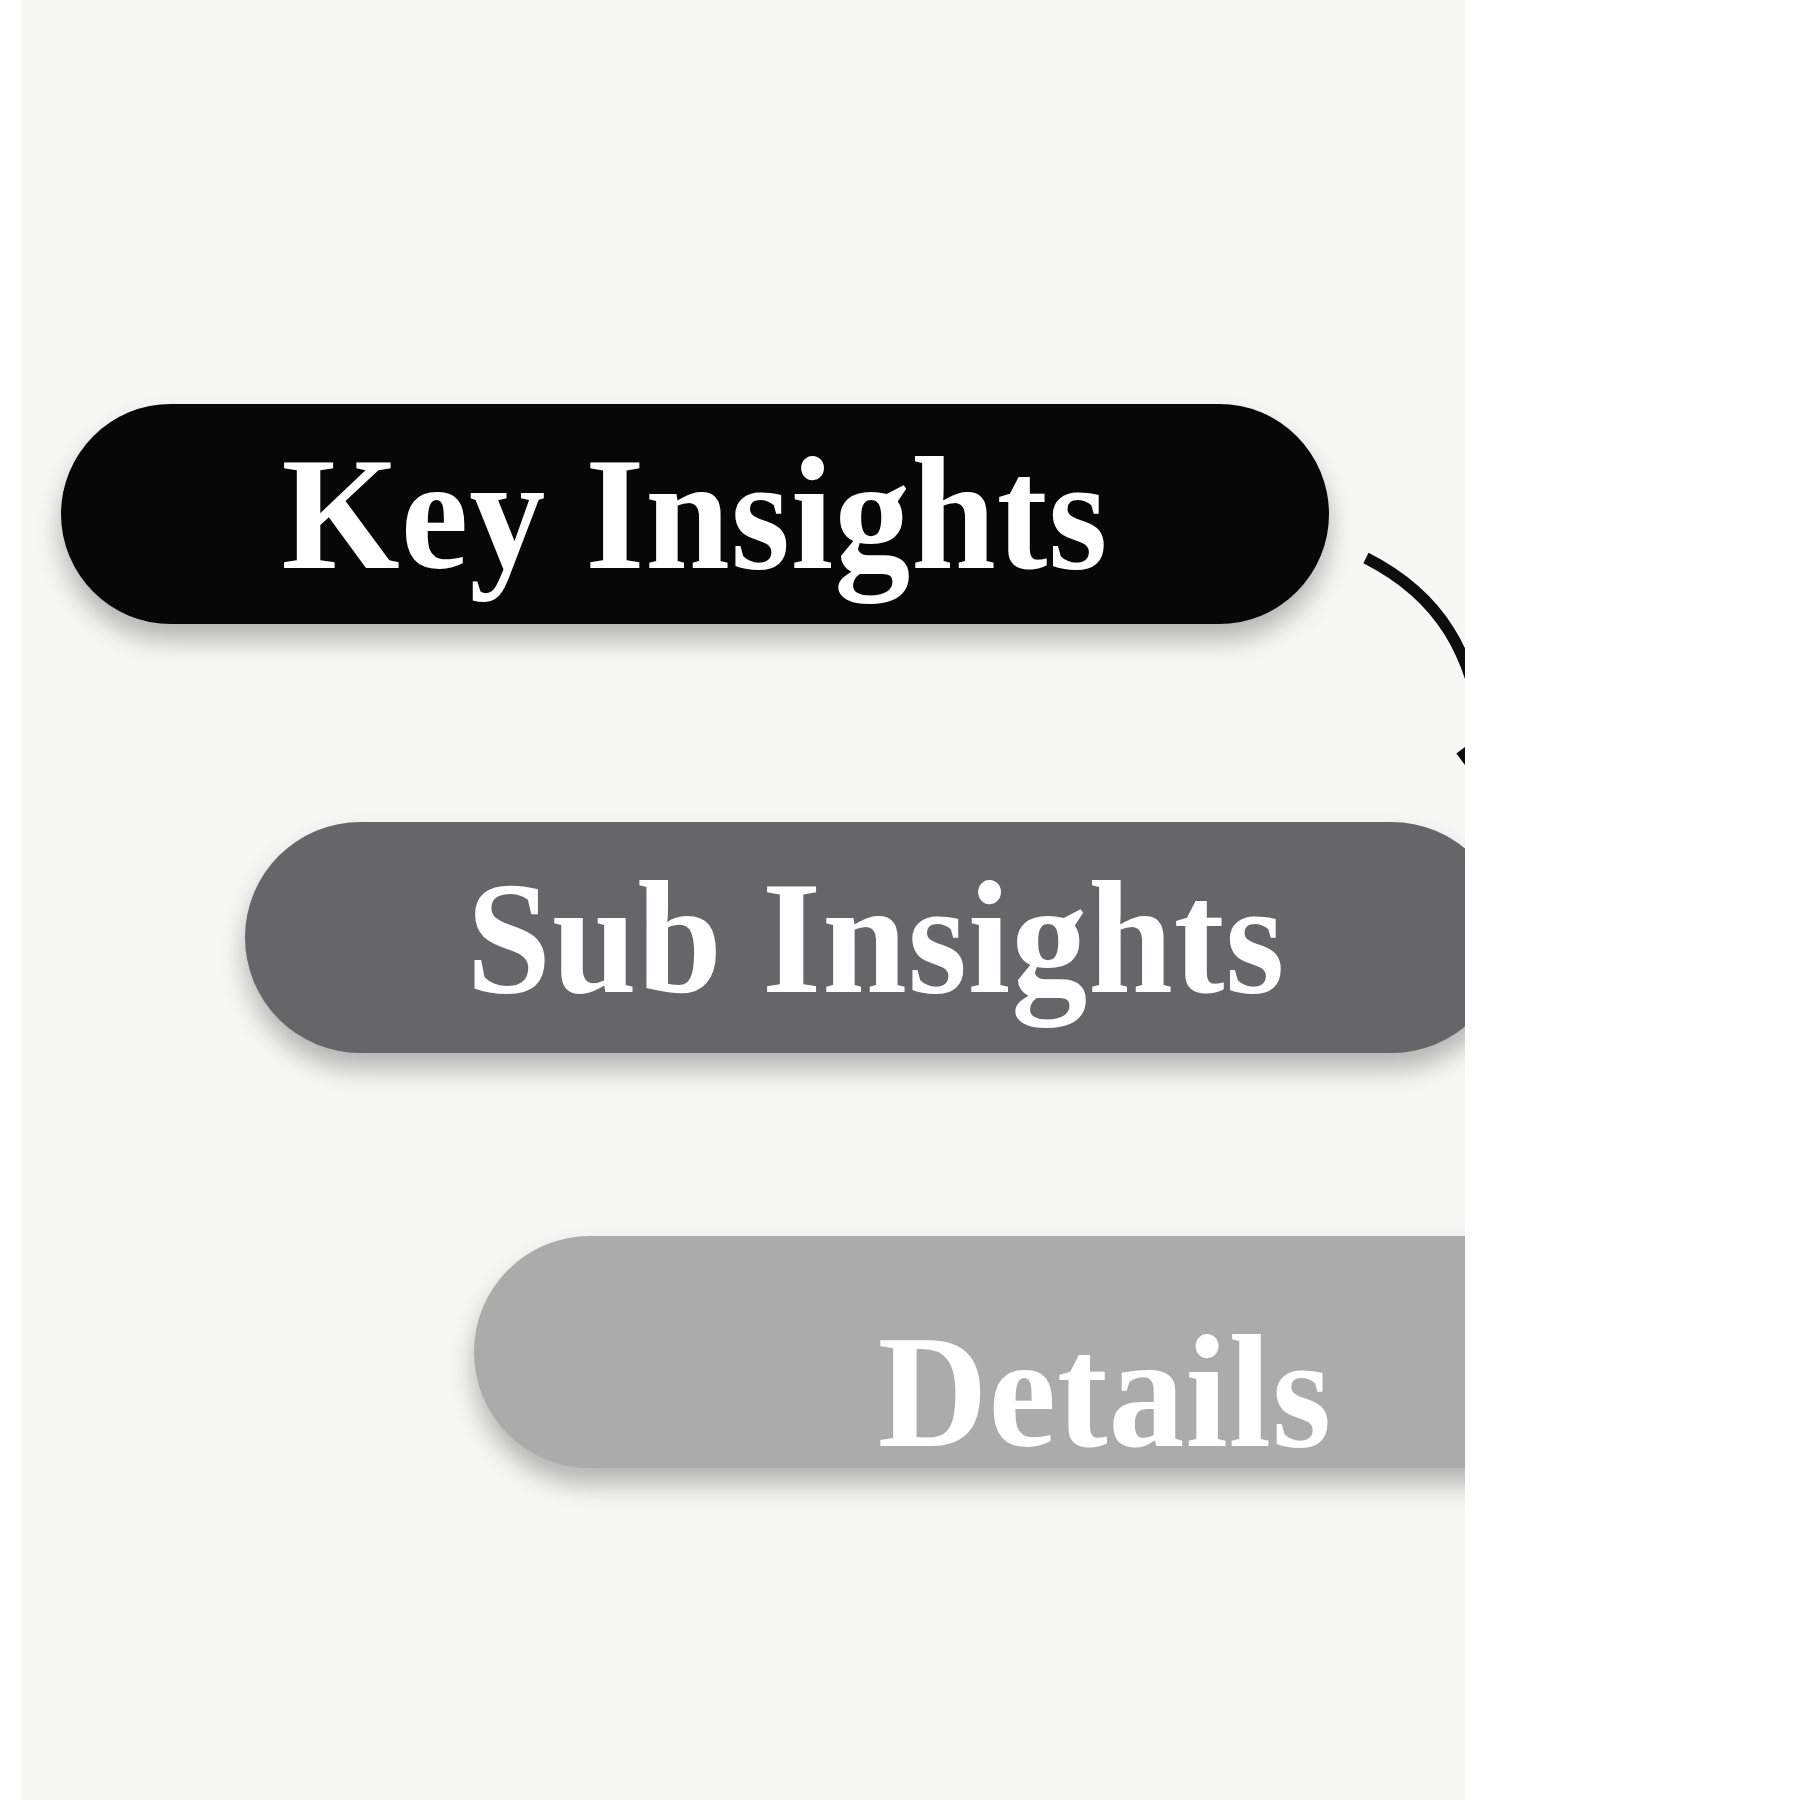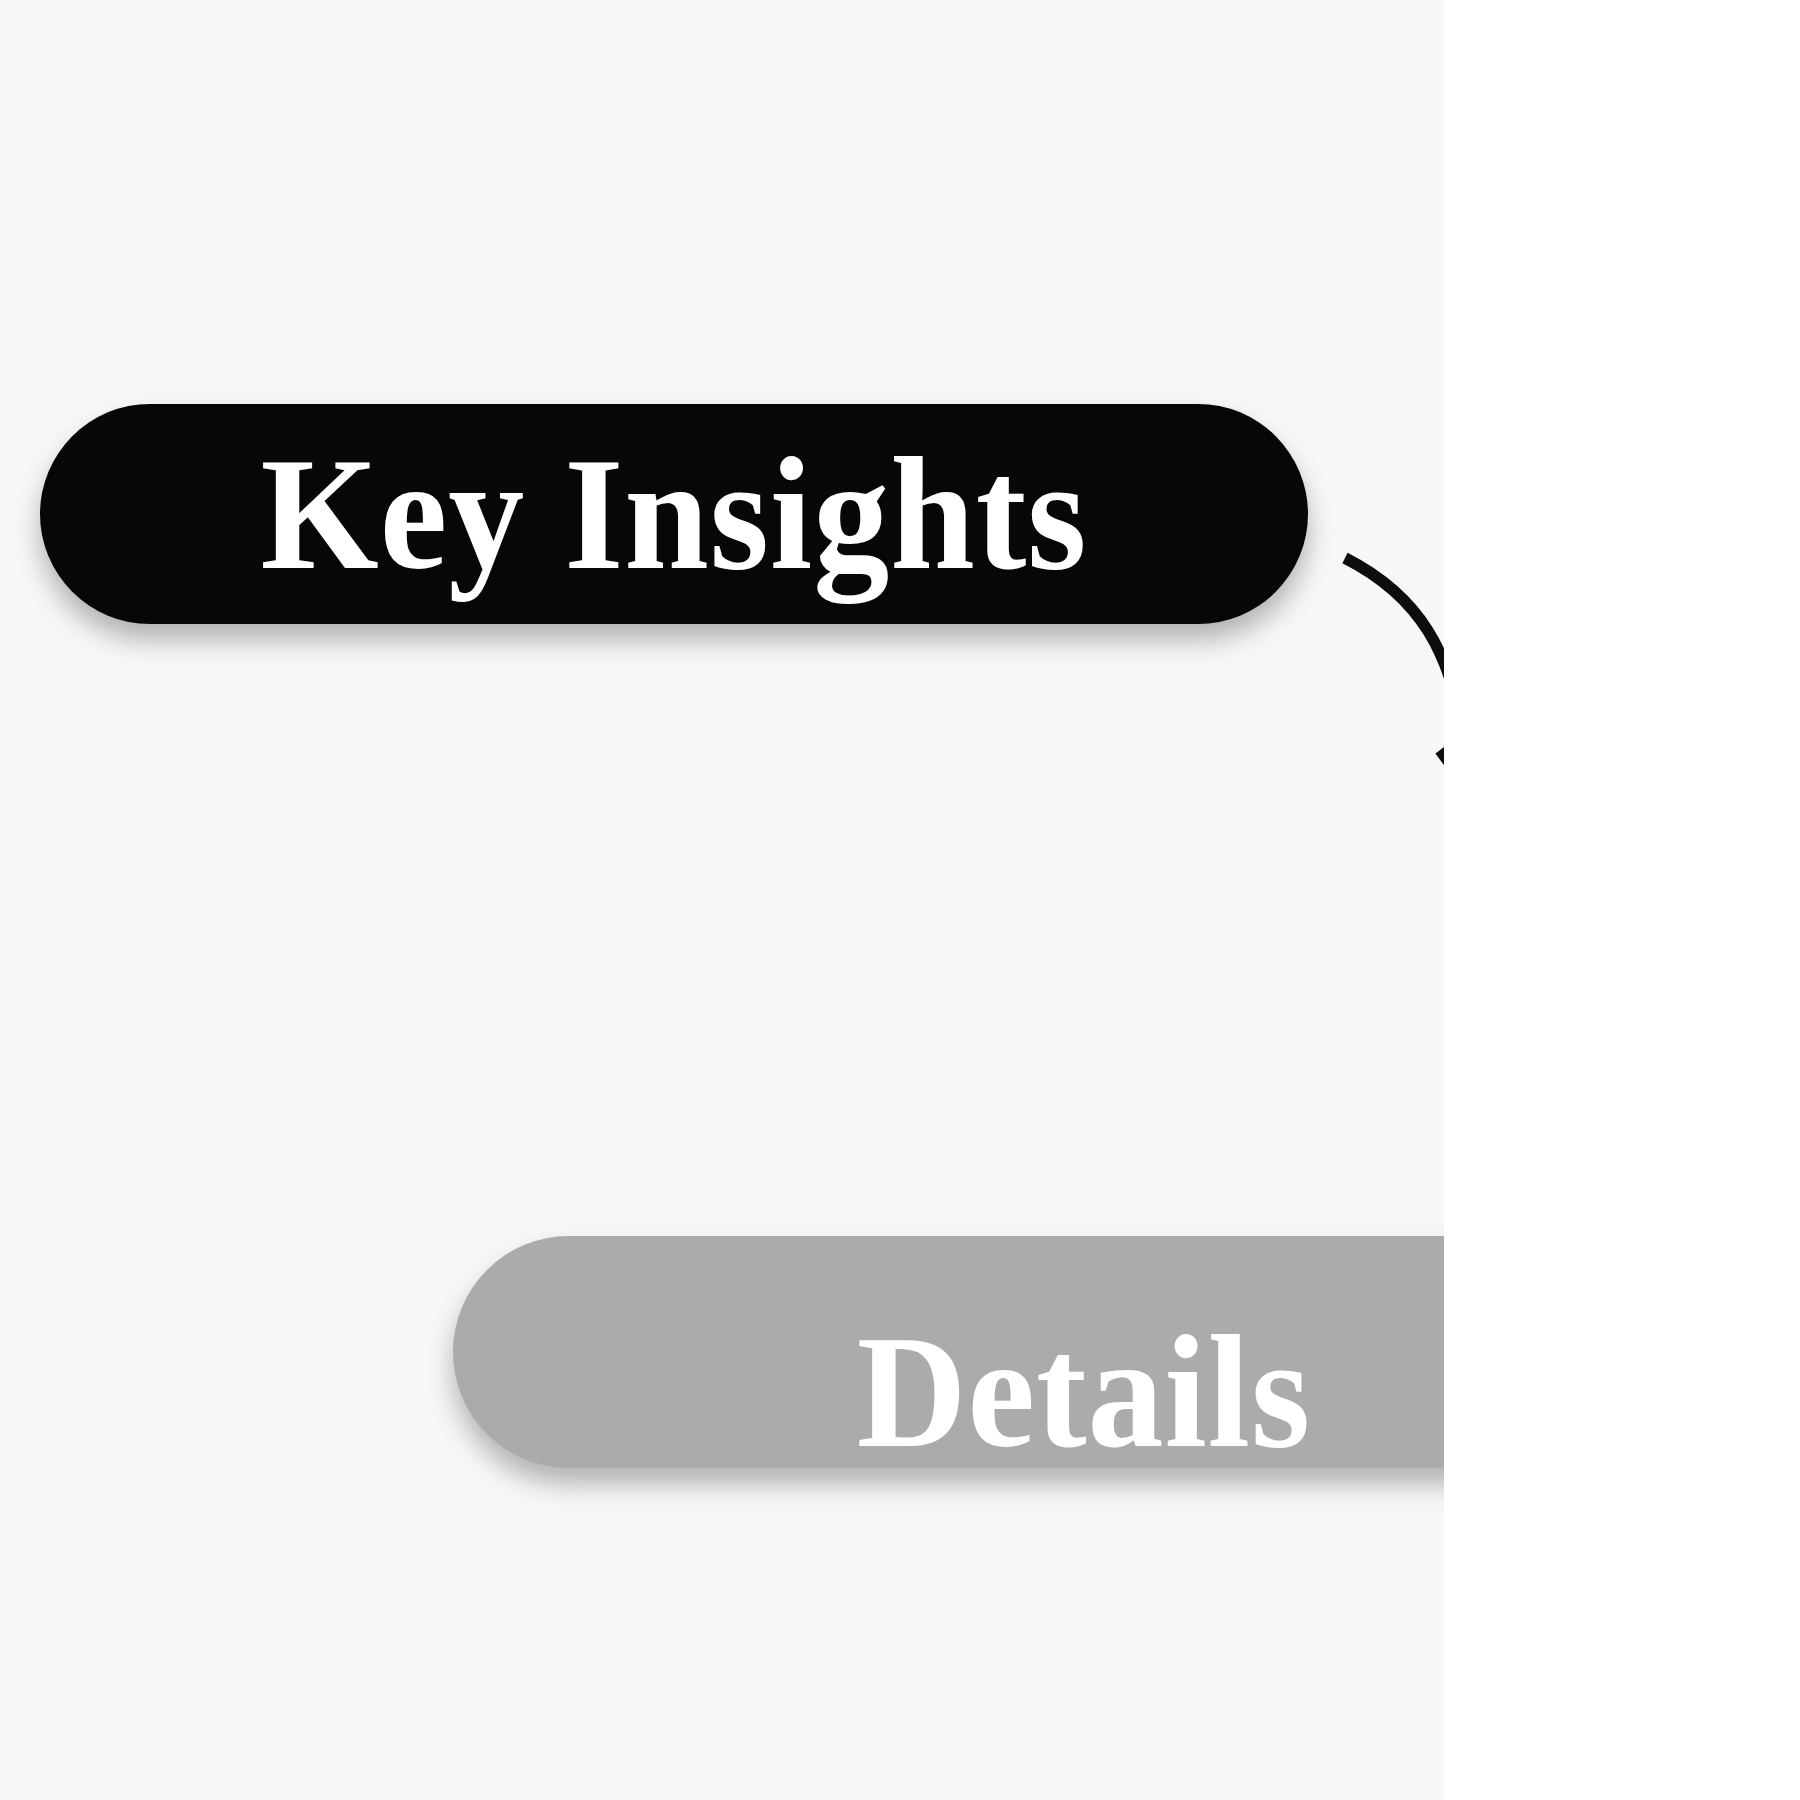--- a/index.html
+++ b/index.html
@@ -5,20 +5,21 @@
   html, body {
     margin: 0;
     padding: 0;
   }
   .canvas {
     position: relative;
     width: 1444px;
     height: 1800px;
     overflow: hidden;
     font-family: "Liberation Serif", "DejaVu Serif", serif;
+    margin-left: 21px;
   }
   .pill {
     position: absolute;
     display: flex;
     align-items: center;
     justify-content: center;
     border-radius: 116px;
     box-shadow: 0 16px 26px rgba(0,0,0,0.28);
   }
   .pill .label {
@@ -55,18 +56,21 @@
         <path d="M 1541,963 C 1608,997 1658,1050 1664,1176"></path>
         <path d="M 1637,1151 L 1665,1189 L 1694,1150"></path>
       </g>
     </g>
   </svg>
 
   <div class="pill pill-1" style="background-color: rgb(7, 7, 7);">
     <span class="label" style="color: rgb(255, 255, 255);">Key Insights</span>
   </div>
 
+  <div class="pill pill-2" style="background-color: rgb(102, 102, 104);">
+    <span class="label" style="color: rgb(255, 255, 255);">Sub Insights</span>
+  </div>
 
   <div class="pill pill-3" style="background-color: rgb(171, 171, 171); align-items: flex-end;">
     <span class="label" style="color: rgb(255, 255, 255);">Details</span>
   </div>
 
 </div>
 
 </body></html>

